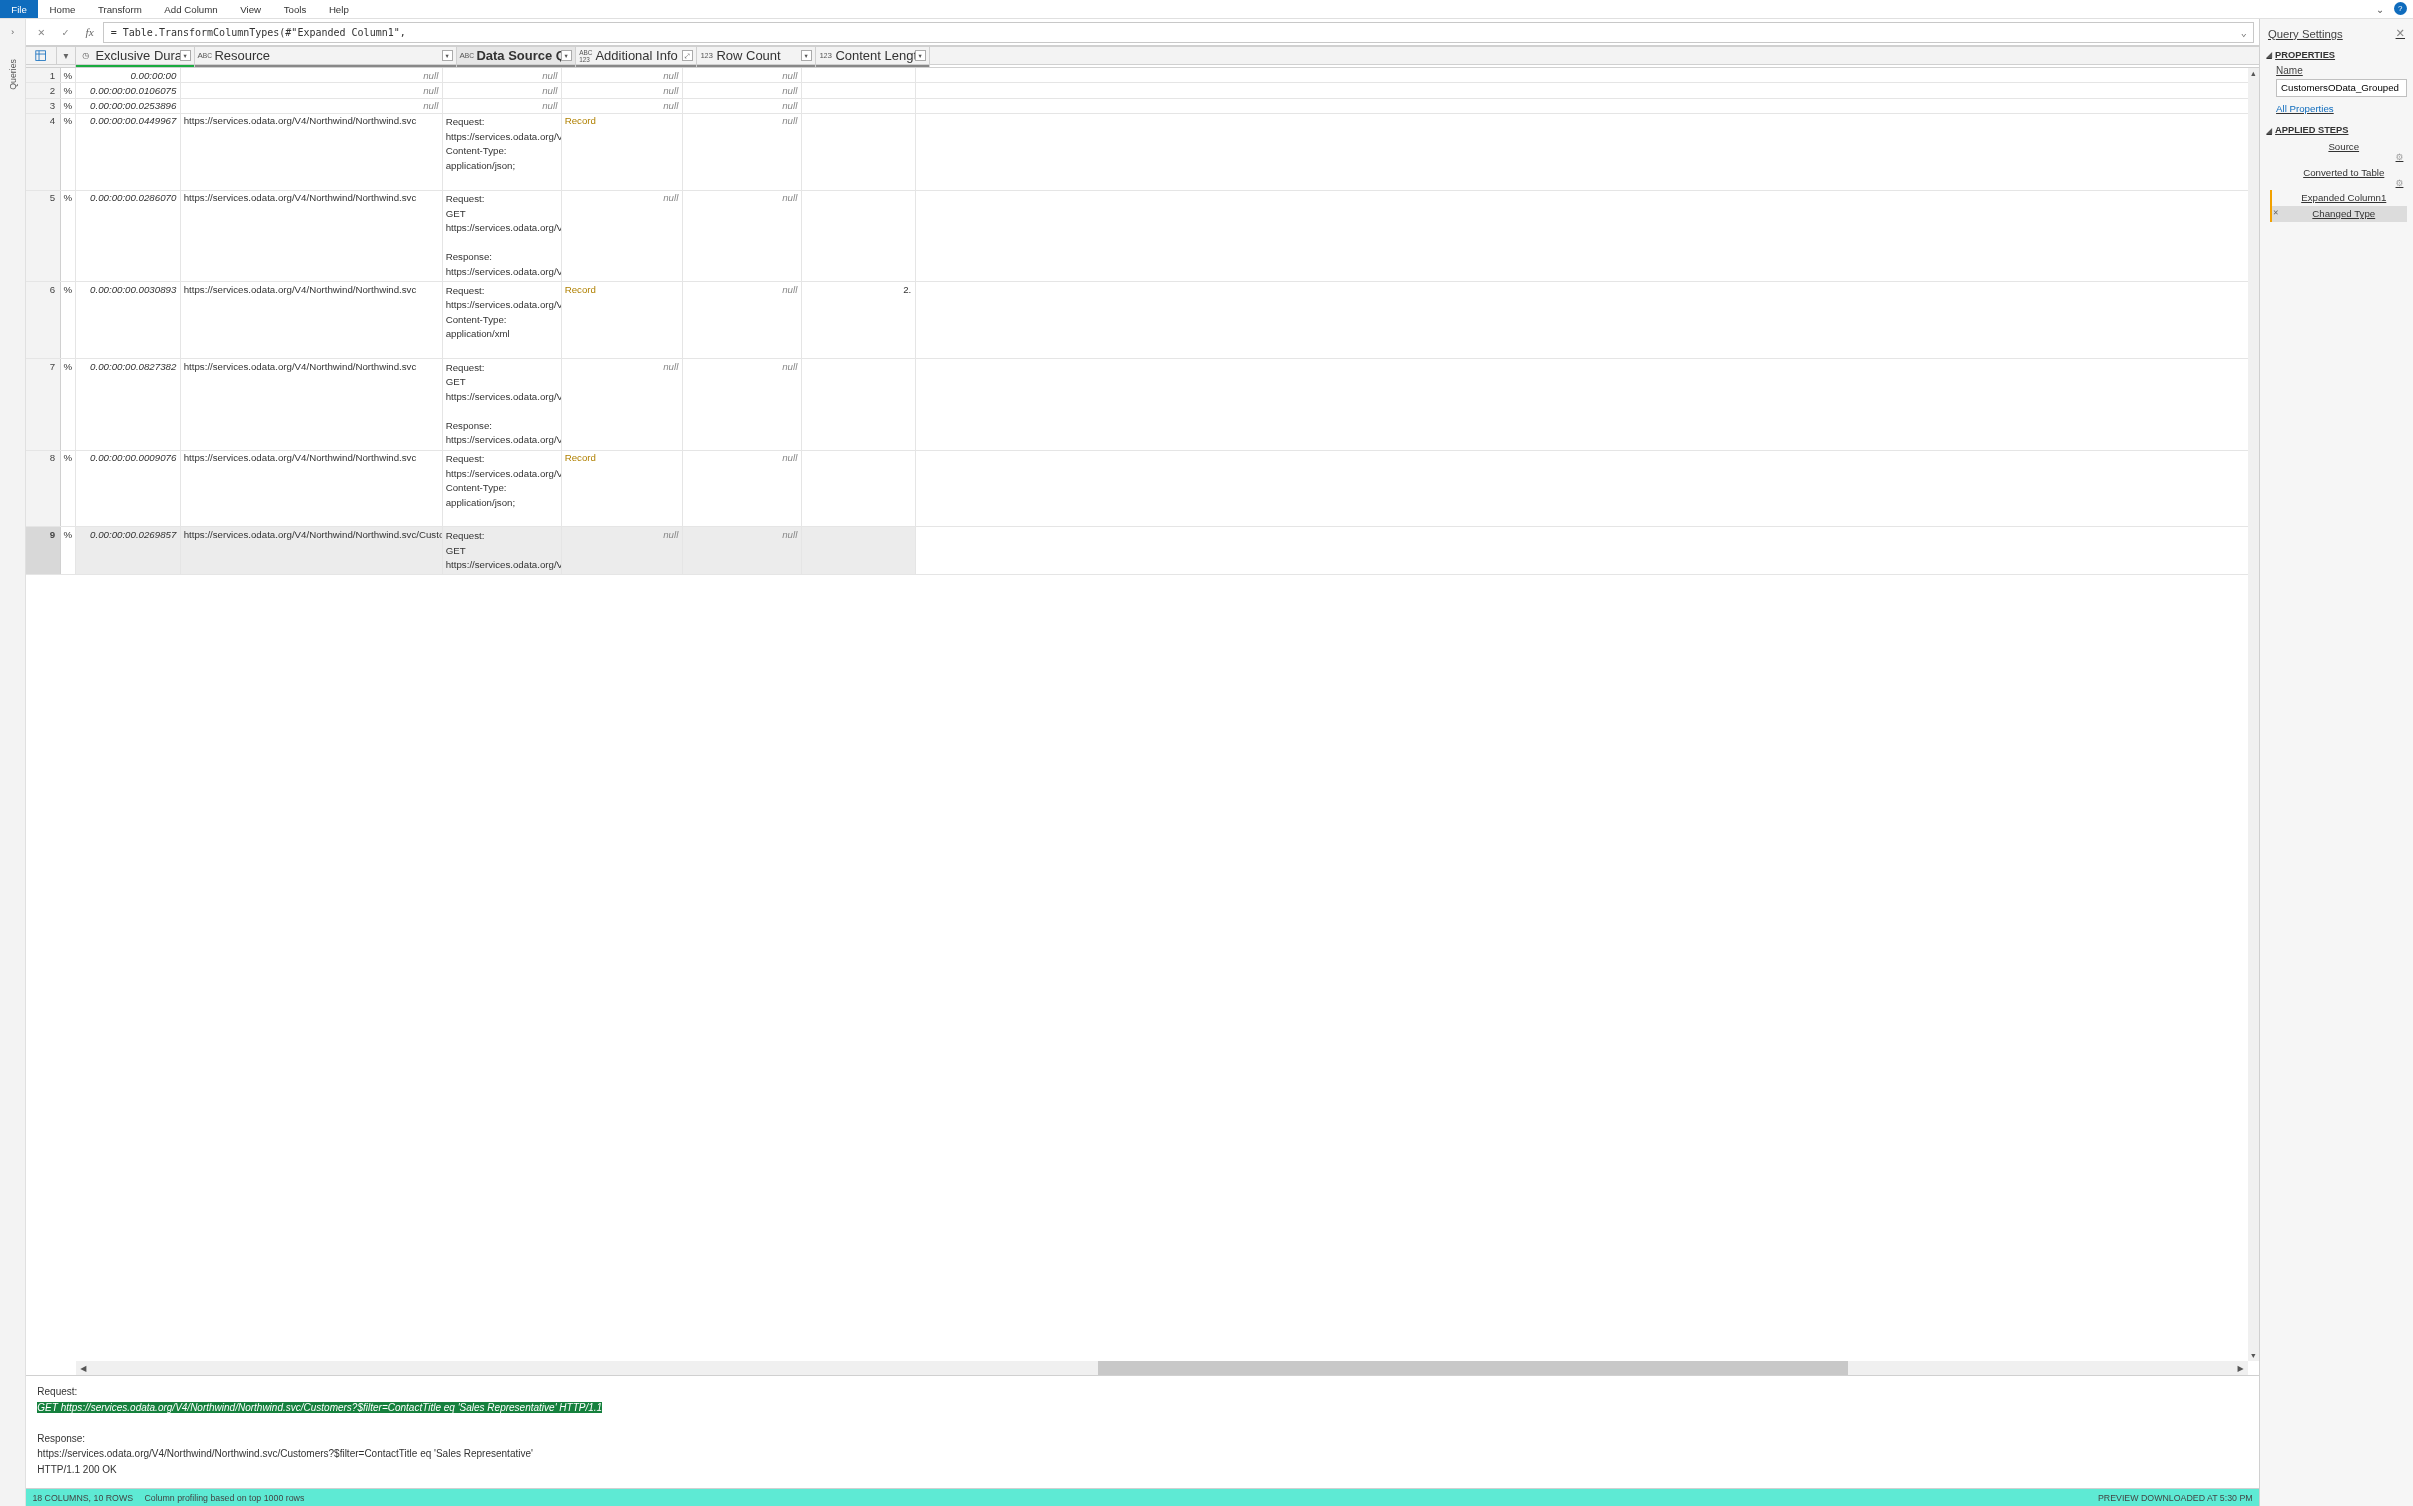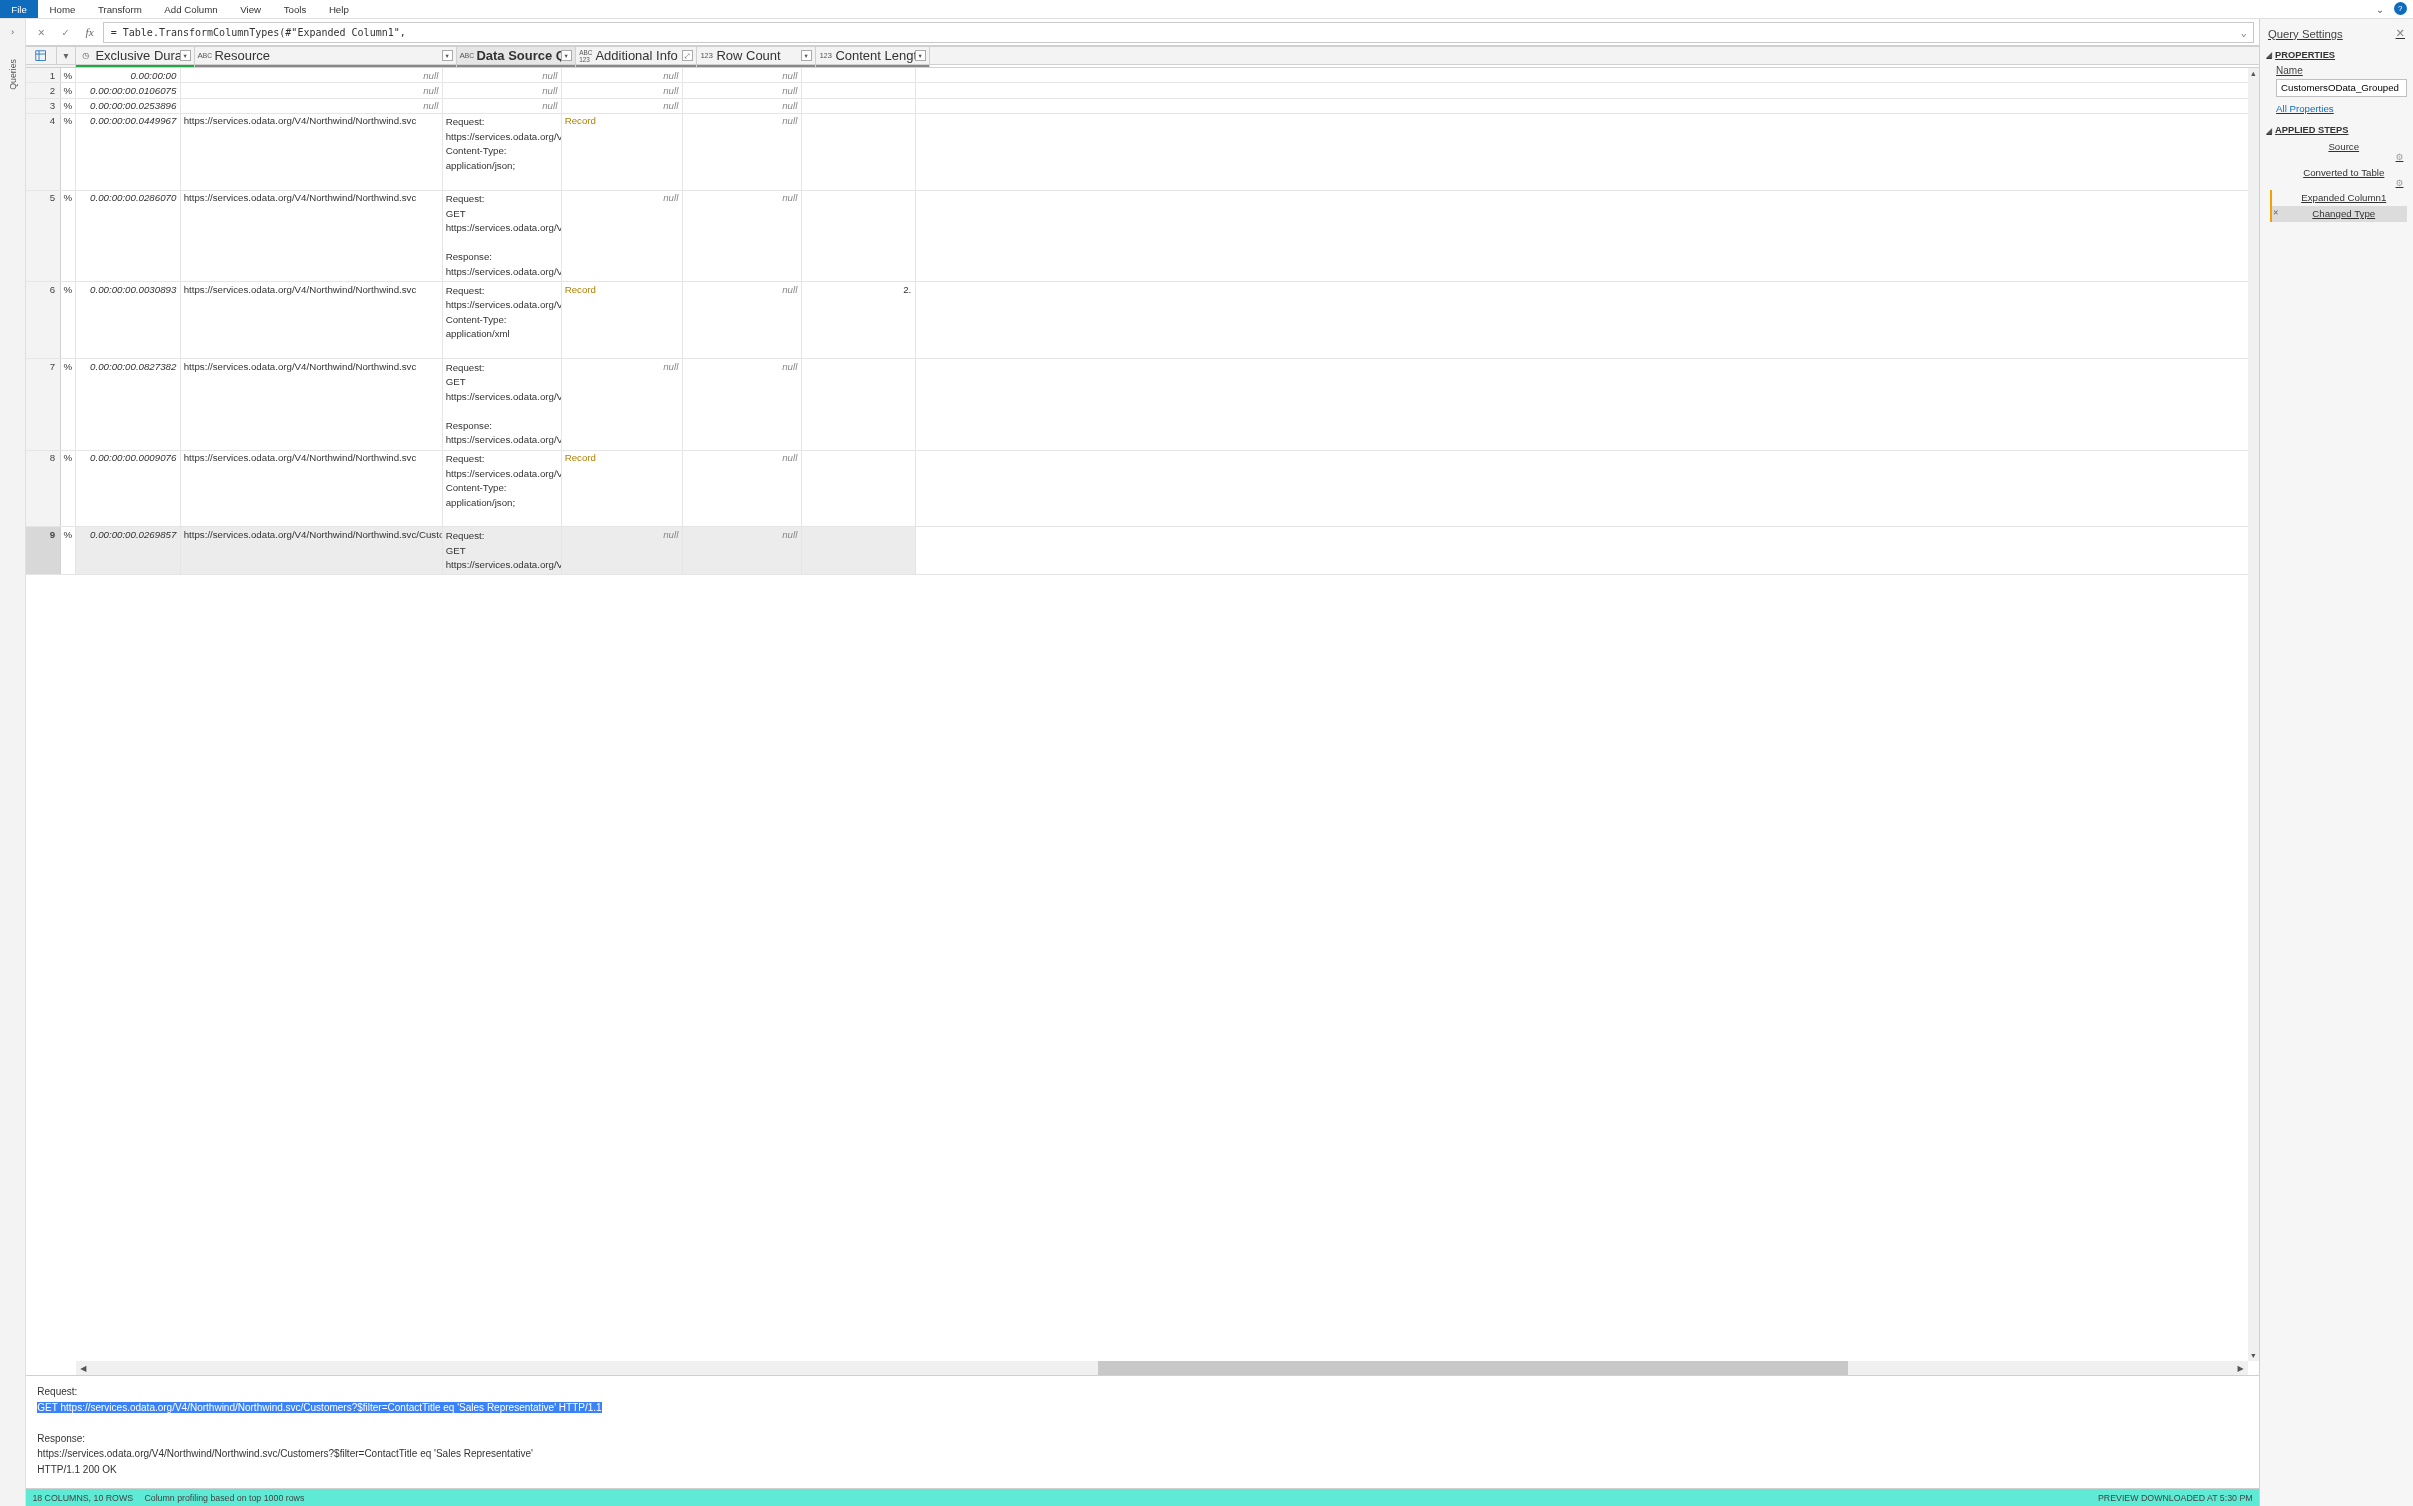--- a/index.html
+++ b/index.html
@@ -64,21 +64,21 @@
 .vscroll { position: absolute; right: 0; top: 0; bottom: 14.5px; width: 11.3px; background: #f0f0f0; display:flex; flex-direction:column; align-items:center;}
 .vscroll .arrow { height: 11.3px; width:11.3px; display:flex; align-items:center; justify-content:center; color:#555; font-size:7.2px;}
 .vscroll .track { flex:1; }
 .hscroll { position: absolute; left: 50px; right: 11.3px; bottom: 0; height: 14.5px; background: #f0f0f0; display:flex; align-items:center;}
 .hscroll .arrow { width: 14.5px; height:14.5px; display:flex; align-items:center; justify-content:center; color:#555; font-size:8px;}
 .hscroll .track { flex:1; position:relative; height:100%;}
 .hscroll .thumb { position:absolute; height:100%; background:#c8c8c8; }
 
 
 .detail { height: 113px; border-top: 0.8px solid #d0d0d0; padding: 8px 11.3px; font-size: 10px; line-height: 1.55; overflow: auto; background:#fff;}
-.detail .hl { background: #3b82f6; color: #fff; }
+.detail .hl { background: #15803d; color: #fff; font-style: italic; }
 
 
 .status { height: 17.7px; border-top: 0.8px solid #d0d0d0; display: flex; align-items: center; padding: 0 6.4px; font-size: 8.8px; color: #444; background:#5eead4;}
 .status .sep { width: 11.3px; }
 .status .spacer { flex: 1; }
 
 
 .qs { width: 154px; border-left: 0.8px solid #d0d0d0; background: #f6f6f6; display: flex; flex-direction: column; padding: 4.8px 6.4px 6.4px 6.4px; text-decoration: underline; }
 .qs-title { display:flex; align-items:center; justify-content:space-between; padding: 3.2px 1.6px 6.4px 1.6px; font-size: 11.3px; color:#444;}
 .qs-sec { font-weight: 600; font-size: 9.3px; color:#333; padding: 3.2px 0; display:flex; align-items:center; gap:3.2px;}

